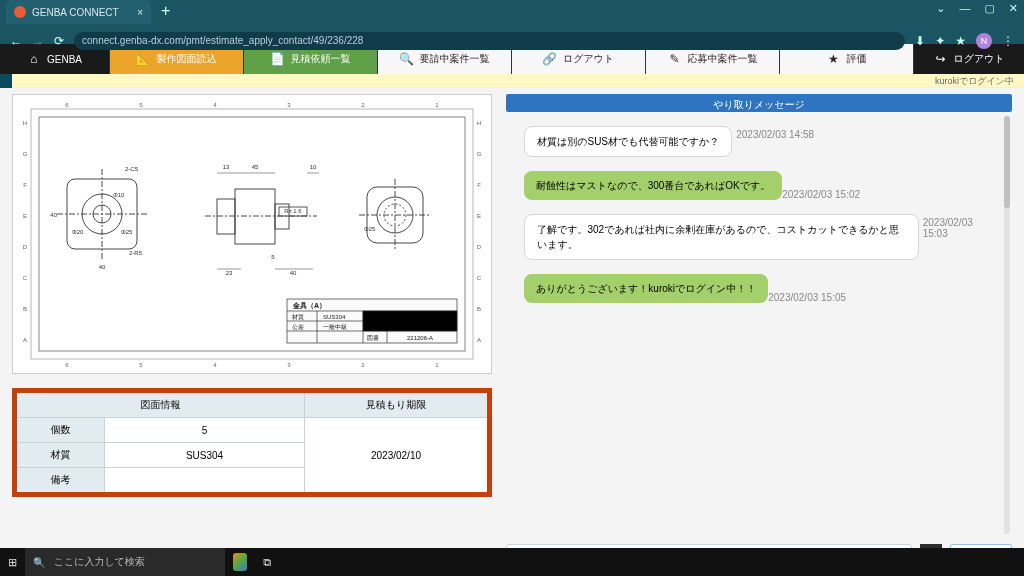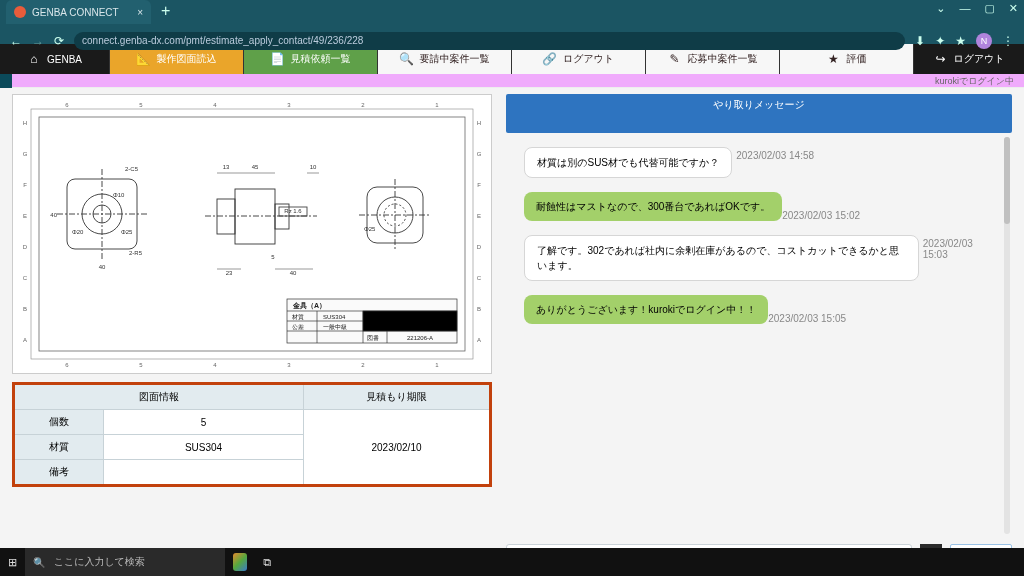--- a/index.html
+++ b/index.html
@@ -19,35 +19,35 @@
   .avatar { width:16px;height:16px;border-radius:50%;background:#b084dc;color:#fff;font-size:9px;text-align:center;line-height:16px; }
 
   
   .nav { background:#1a1a1a; height:30px; display:flex; }
   .nav-item { flex:1; display:flex; align-items:center; justify-content:center; gap:6px; color:#322; font-size:10px; border-right:1px solid #333; background:#f7f7f7; cursor:pointer; }
   .nav-item.home { background:#1a1a1a; color:#fff; flex:0 0 110px; }
   .nav-item.orange { background:#eaa52a; color:#fff; }
   .nav-item.green { background:#5fa049; color:#fff; }
   .nav-item.logout { background:#1a1a1a; color:#fff; flex:0 0 110px; border:none; }
   .nav-icon { width:14px; height:14px; display:inline-flex; align-items:center; justify-content:center; font-size:12px; }
-  .login-status { background:#f0abfc; height:14px; text-align:right; padding:0 10px; font-size:9px; color:#666; border-bottom:1px solid #eee; line-height:14px;margin-left:12px; }
+  .login-status { background:#fef9c3; height:14px; text-align:right; padding:0 10px; font-size:9px; color:#666; border-bottom:1px solid #eee; line-height:14px;margin-left:12px; }
 
   
   .app-body { background:#f4f4f4; height:488px; display:flex; gap:14px; padding:6px 12px 0 12px; }
 
   .left-col { width:480px; display:flex; flex-direction:column; }
   .drawing-wrap { background:#fff; border:1px solid #ccc; padding:4px; height:280px; position:relative; }
   .drawing-svg { width:100%; height:100%; }
 
-  .info-table { margin-top:8px; border:3px solid #c2410c; border-collapse:collapse; width:100%; font-size:10px; background:#fff; }
+  .info-table { margin-top:14px; border:5px solid #c2410c; border-collapse:collapse; width:100%; font-size:10px; background:#fff; }
   .info-table th, .info-table td { border:1px solid #c7d2d7; padding:5px 0; text-align:center; }
   .info-table th { background:#e2ebef; font-weight:normal; }
 
   .right-col { flex:1; display:flex; flex-direction:column; height:100%; }
-  .chat-head { background:#2e74c0; color:#fff; text-align:center; height:39px; line-height:22px; font-size:10px; border-radius:2px; }
+  .chat-head { background:#2e74c0; color:#fff; text-align:center; height:18px; line-height:22px; font-size:10px; border-radius:2px; }
   .chat-body { flex:1; background:#f4f4f4; position:relative; overflow:hidden; }
   .scroll-hint { position:absolute; right:2px; top:4px; bottom:4px; width:6px; background:#e3e3e3; border-radius:3px; }
   .scroll-hint::before { content:""; position:absolute; top:0; left:0; right:0; height:22%; background:#c0c0c0; border-radius:3px; }
 
   .msg-row { margin:14px 18px 2px 18px; display:flex; flex-direction:row; }
   .msg-row.left  { align-items:flex-start; }
   .msg-row.right { align-items:flex-end; }
   .bubble { max-width:85%; padding:7px 12px; font-size:10px; line-height:1.5; border-radius:8px; position:relative; }
   .bubble.white { background:#fff; border:1px solid #d6d6d6; }
   .bubble.green { background:#a3d06a; }

